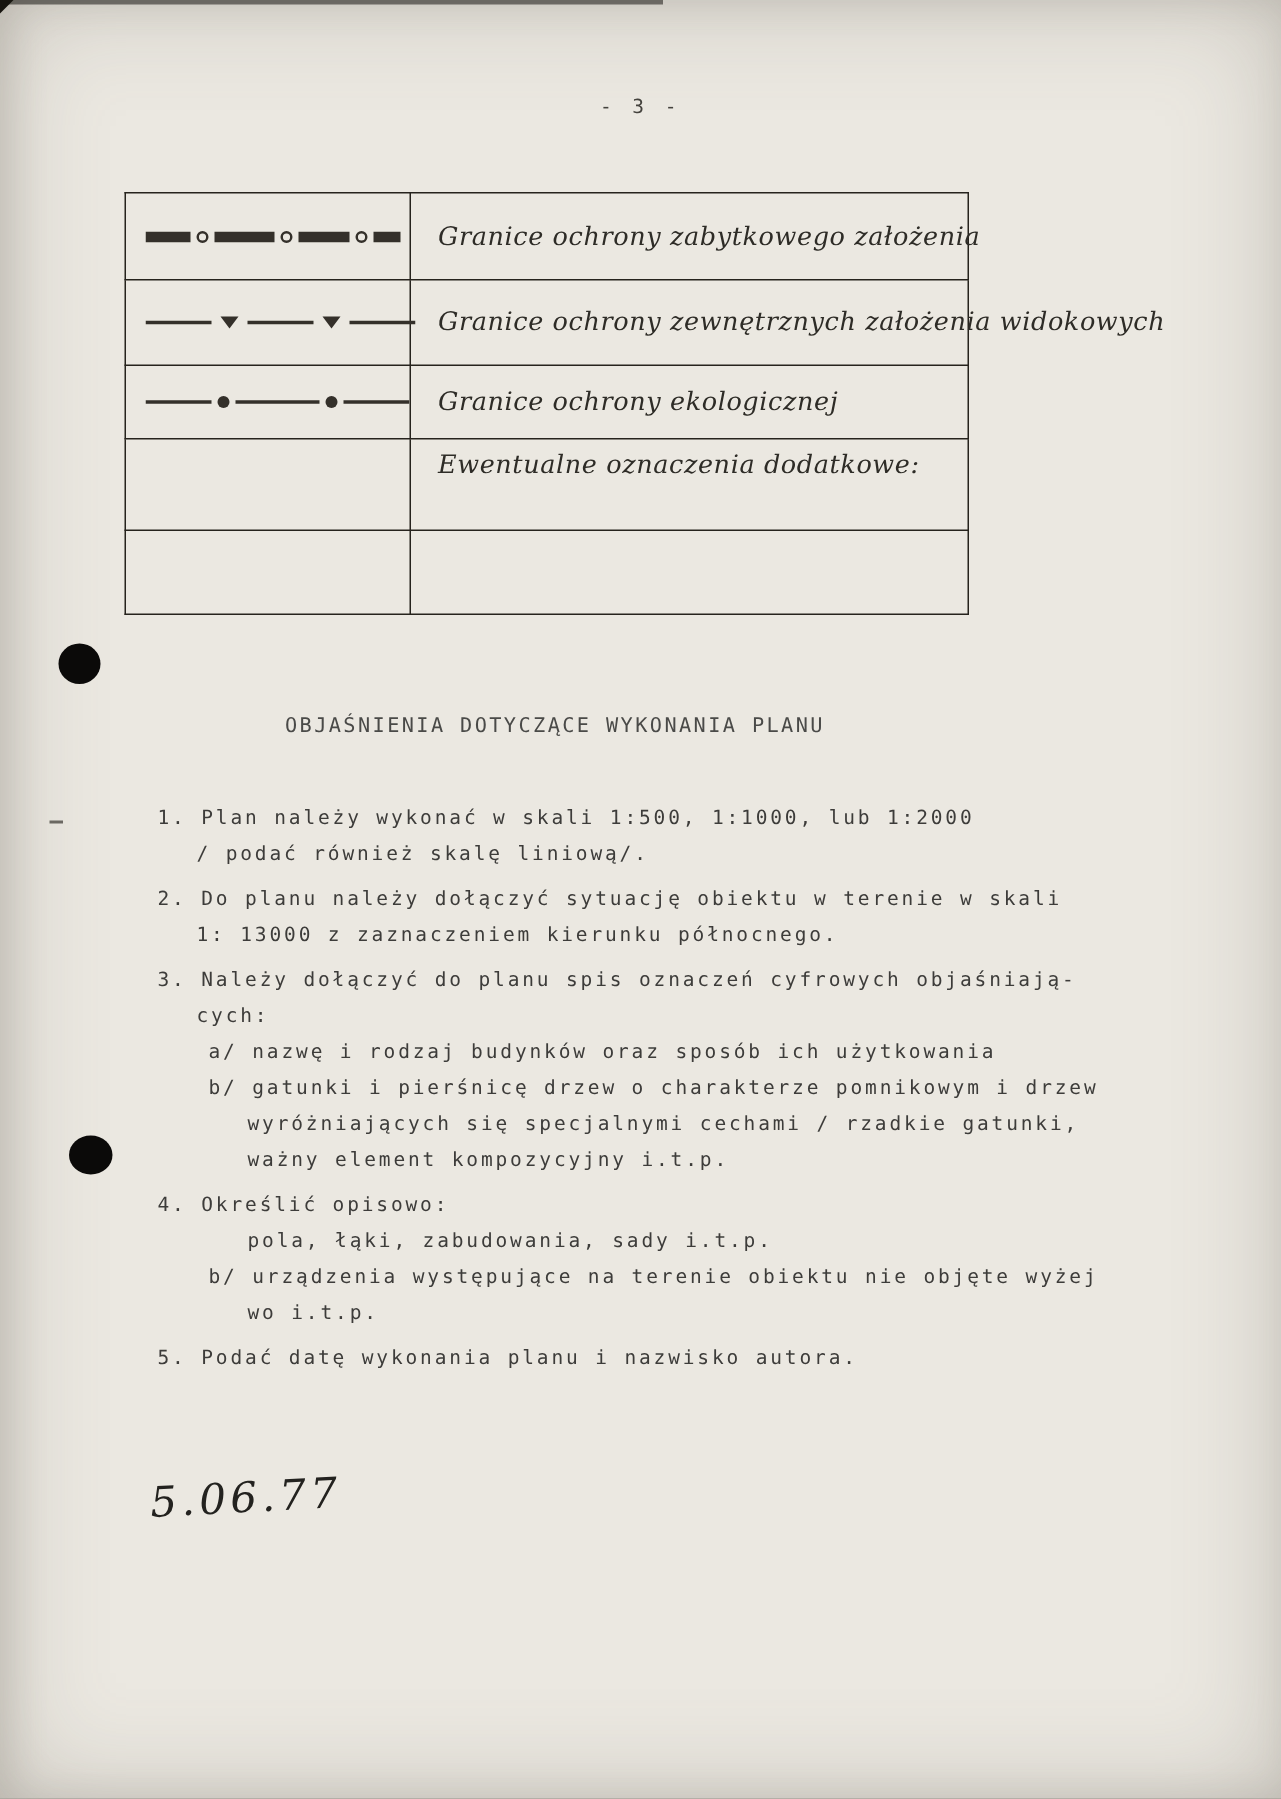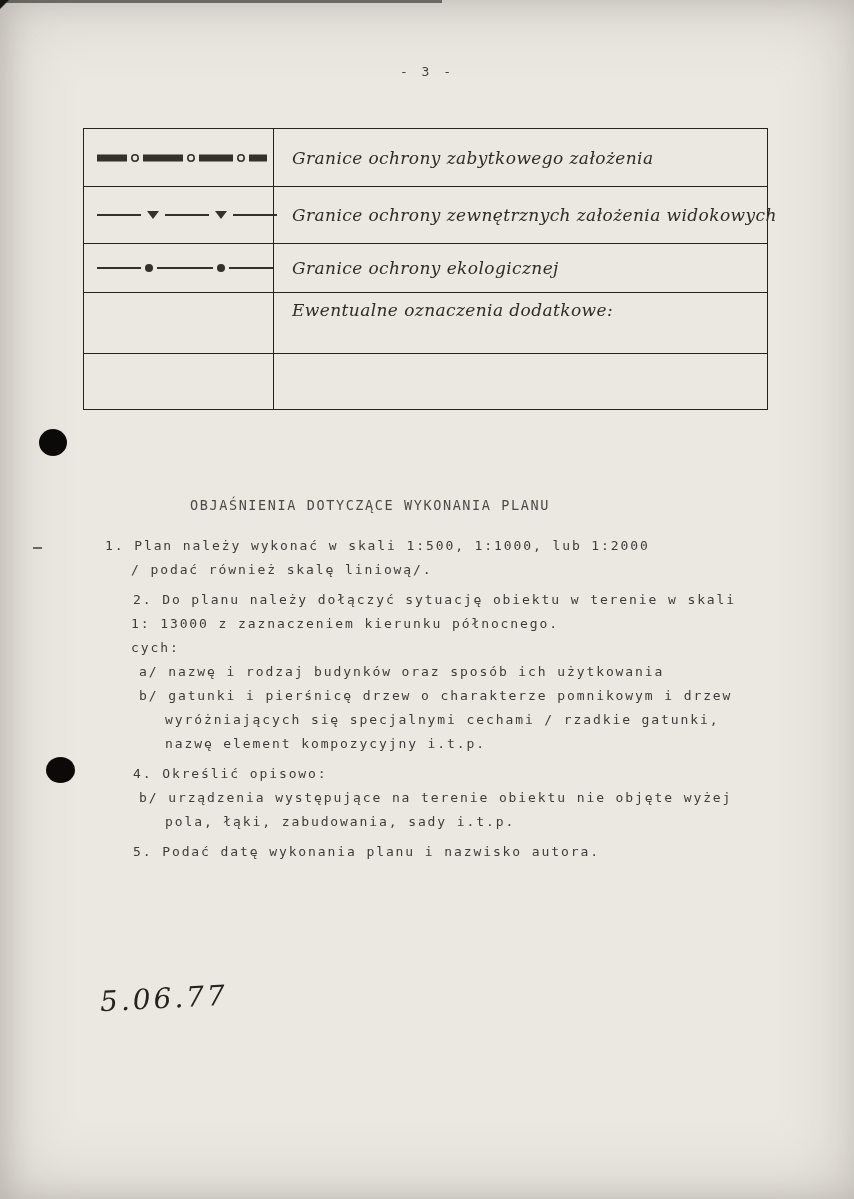--- a/index.html
+++ b/index.html
@@ -11,42 +11,42 @@
     box-shadow: inset 0 0 70px rgba(110,104,92,.30), inset 8px 0 24px rgba(110,104,92,.18);
   }
   .top-edge { position:absolute; top:0; left:0; width:442px; height:3px; background:rgba(25,24,20,.55); }
   .corner-notch { position:absolute; top:0; left:0; width:0; height:0;
     border-top:9px solid #17150f; border-right:9px solid transparent; }
 
   .page-number { position:absolute; top:64px; left:0; width:100%; text-align:center;
     font-size:13px; letter-spacing:3px; color:#44423d; }
 
   
-  .legend { position:absolute; left:83px; top:128px; width:685px; height:281px;
+  .legend { position:absolute; left:83px; top:128px; width:563px; height:281px;
     border-collapse:collapse; table-layout:fixed; }
   .legend td { border:1.7px solid #26231d; vertical-align:middle; }
   .legend td.sym { width:190px; padding-left:13px; }
   .legend td.lbl { font-family:"DejaVu Serif", serif; font-style:italic;
     font-size:17px; color:#2e2c27; padding-left:18px; letter-spacing:.4px; white-space:nowrap; }
   .legend tr.extra td.lbl { vertical-align:top; padding-top:7px; }
   .legend svg { display:block; }
   .legend .ink { fill:#34302a; }
   .legend .ink-line { stroke:#34302a; stroke-width:2.2; }
   .legend .ring { fill:none; stroke:#34302a; stroke-width:1.6; }
 
   
-  .heading { position:absolute; left:190px; top:497px; font-size:13.5px;
+  .heading { position:absolute; left:190px; top:476px; font-size:13.5px;
     letter-spacing:1.6px; color:#4a4a48; white-space:nowrap; }
   .body-text { position:absolute; left:105px; top:534px; font-size:13px;
     letter-spacing:1.9px; line-height:24px; color:#3d3c3a; }
   .body-text .line { white-space:nowrap; }
   .ind1 { padding-left:26px; }
   .ind2 { padding-left:34px; }
   .ind3 { padding-left:60px; }
-  .gap  { margin-top:6px;margin-left:28px; }
+  .gap  { margin-top:6px; }
 
   .handwritten { position:absolute; left:100px; top:982px;
     font-family:"DejaVu Serif", serif; font-style:italic; font-size:28px;
     letter-spacing:3px; color:#23221f; transform:rotate(-3deg); }
 
   .hole { position:absolute; background:#0b0a09; border-radius:50%; }
   .hole-1 { left:39px; top:429px; width:28px; height:27px; }
   .hole-2 { left:46px; top:757px; width:29px; height:26px; }
 
   .stray-mark { position:absolute; left:33px; top:547px; width:9px; height:2px; background:#6b6862; }
@@ -112,28 +112,30 @@
   </tbody>
     </table>
 
   <div class="heading">OBJAŚNIENIA DOTYCZĄCE WYKONANIA PLANU</div>
 
   <div class="body-text">
     <div class="line">1. Plan należy wykonać w skali 1:500, 1:1000, lub 1:2000</div>
     <div class="line ind1">/ podać również skalę liniową/.</div>
     <div class="line gap">2. Do planu należy dołączyć sytuację obiektu w terenie w skali</div>
     <div class="line ind1">1: 13000 z zaznaczeniem kierunku północnego.</div>
+    <div class="line gap">3. Należy dołączyć do planu spis oznaczeń cyfrowych objaśniają-</div>
     <div class="line ind1">cych:</div>
     <div class="line ind2">a/ nazwę i rodzaj budynków oraz sposób ich użytkowania</div>
     <div class="line ind2">b/ gatunki i pierśnicę drzew o charakterze pomnikowym i drzew</div>
     <div class="line ind3">wyróżniających się specjalnymi cechami / rzadkie gatunki,</div>
-    <div class="line ind3">nazwę element kompozycyjny i.t.p.</div>
+    <div class="line ind3">ważny element kompozycyjny i.t.p.</div>
     <div class="line gap">4. Określić opisowo:</div>
+    <div class="line ind3">pola, łąki, zabudowania, sady i.t.p.</div>
     <div class="line ind2">b/ urządzenia występujące na terenie obiektu nie objęte wyżej</div>
-    <div class="line ind3">pola, łąki, zabudowania, sady i.t.p.</div>
+    <div class="line ind3">wo i.t.p.</div>
     <div class="line gap">5. Podać datę wykonania planu i nazwisko autora.</div>
   </div>
 
   <div class="handwritten">5.06.77</div>
 
   <div class="hole hole-1"></div>
   <div class="hole hole-2"></div>
   <div class="stray-mark"></div>
 
 </div>

